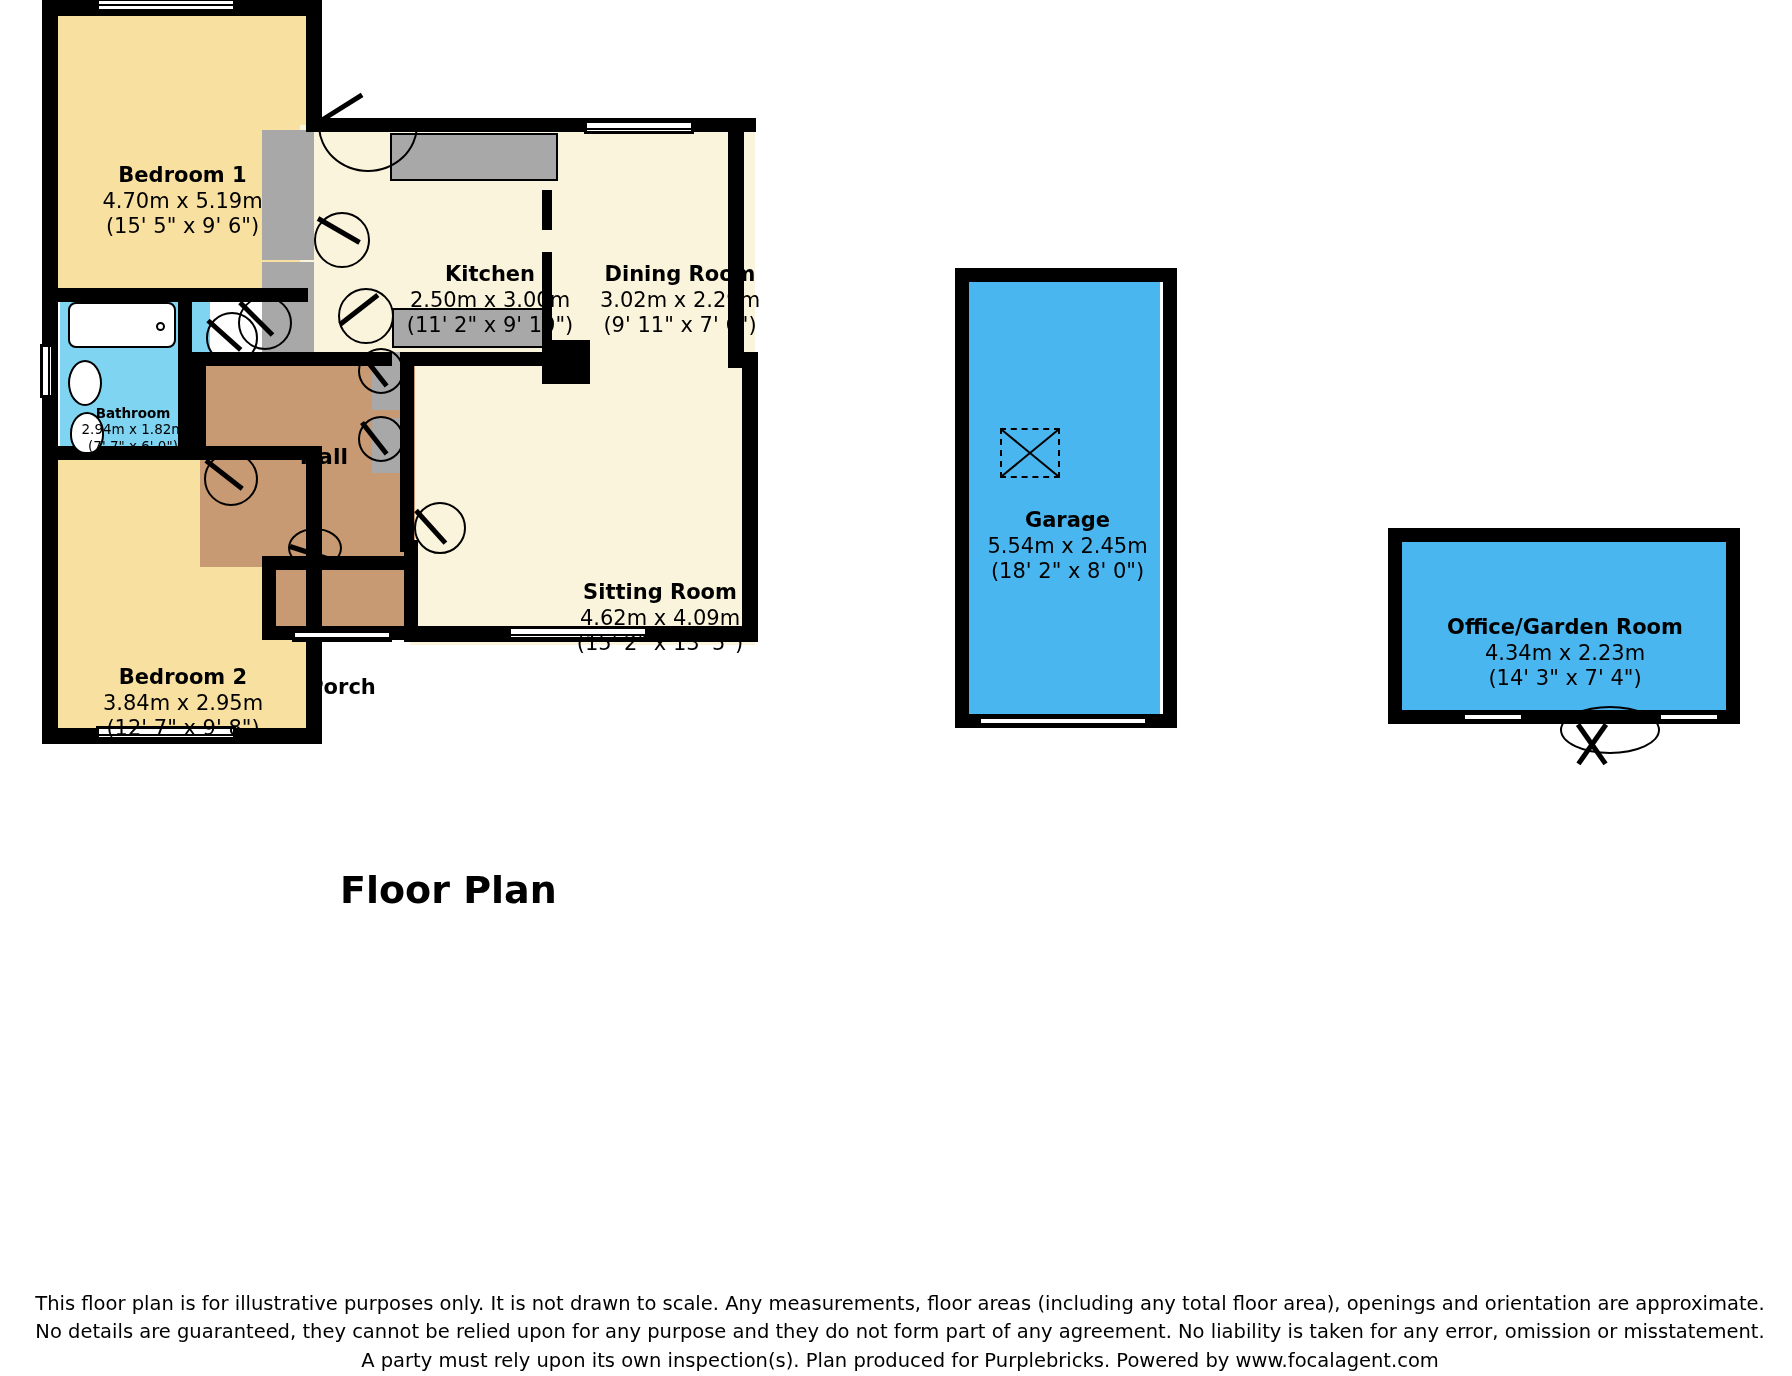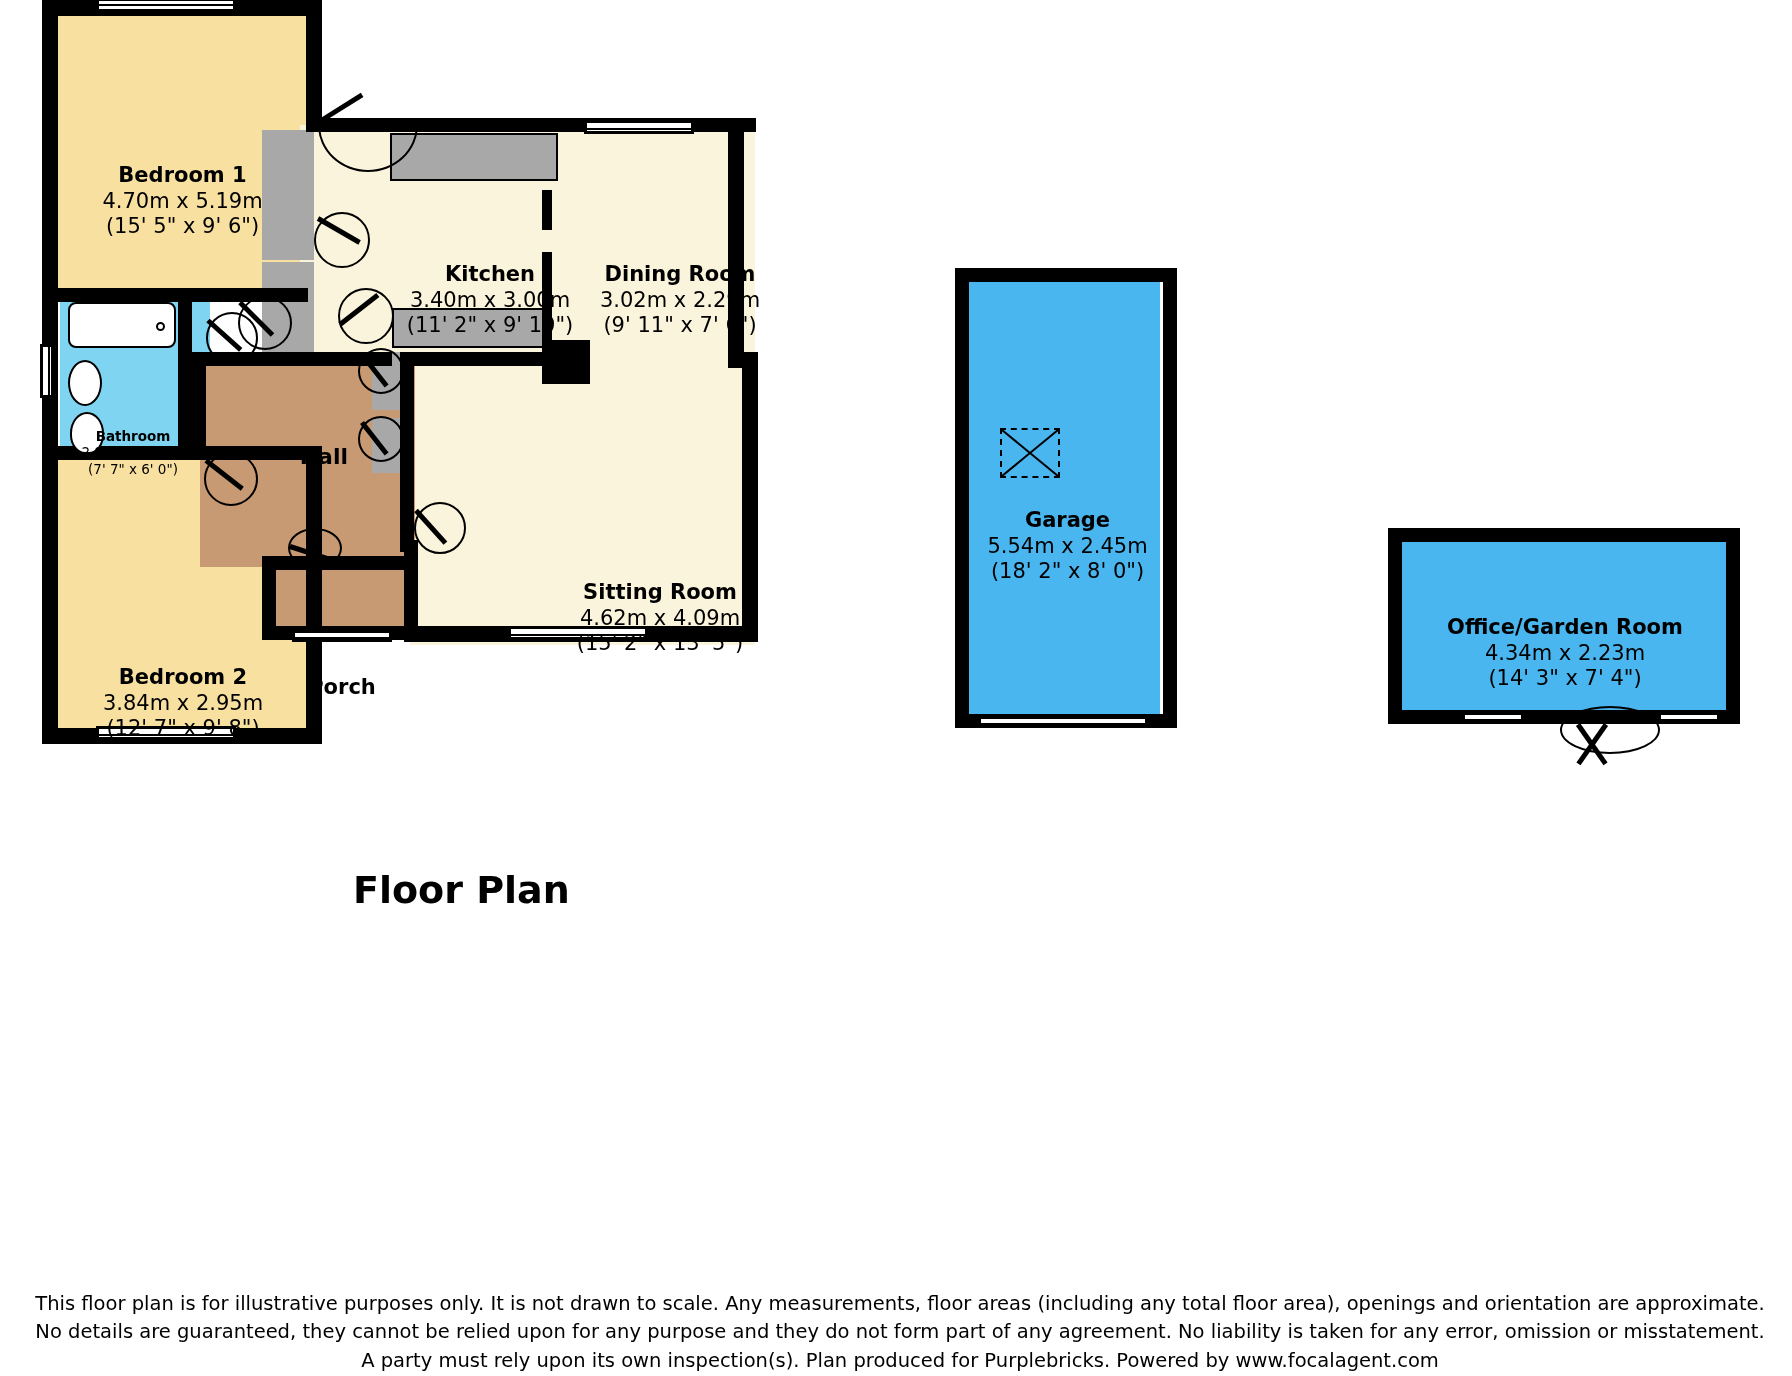--- a/index.html
+++ b/index.html
@@ -169,29 +169,29 @@
       <div>4.70m x 5.19m</div>
       <div>(15' 5" x 9' 6")</div>
     </div>
 
     <div class="label" style="left:58px; top:665px; width:250px; font-size:21px;">
       <div class="nm">Bedroom 2</div>
       <div>3.84m x 2.95m</div>
       <div>(12' 7" x 9' 8")</div>
     </div>
 
-    <div class="label" style="left:58px; top:428px; width:150px; font-size:13.5px;">
+    <div class="label" style="left:58px; top:405px; width:150px; font-size:13.5px;">
       <div class="nm">Bathroom</div>
       <div>2.94m x 1.82m</div>
       <div>(7' 7" x 6' 0")</div>
     </div>
 
     <div class="label" style="left:375px; top:262px; width:230px; font-size:21px;">
       <div class="nm">Kitchen</div>
-      <div>3.40m x 3.00m</div>
+      <div>2.50m x 3.00m</div>
       <div>(11' 2" x 9' 10")</div>
     </div>
 
     <div class="label" style="left:570px; top:262px; width:220px; font-size:21px;">
       <div class="nm">Dining Room</div>
       <div>3.02m x 2.29m</div>
       <div>(9' 11" x 7' 6")</div>
     </div>
 
     <div class="label" style="left:540px; top:580px; width:240px; font-size:21px;">
@@ -201,21 +201,21 @@
     </div>
 
     <div class="label" style="left:238px; top:444px; width:110px; font-size:22px;text-align:right;">
       <div class="nm">Hall</div>
     </div>
 
     <div class="label" style="left:282px; top:675px; width:120px; font-size:21px;">
       <div class="nm">Porch</div>
     </div>
 
-    <div class="plan-title" style="left:353px; top:868px;">Floor Plan</div>
+    <div class="plan-title" style="left:340px; top:868px;">Floor Plan</div>
   </div>
 
   <div>
     <div class="room-fill c-blue" style="left:965px; top:278px; width:195px; height:450px;"></div>
 
     <div class="wall" style="left:955px; top:268px; width:222px; height:14px;"></div>
     <div class="wall" style="left:955px; top:268px; width:14px;  height:460px;"></div>
     <div class="wall" style="left:1163px;top:268px; width:14px;  height:460px;"></div>
     <div class="wall" style="left:955px; top:714px; width:222px; height:14px;"></div>
 

